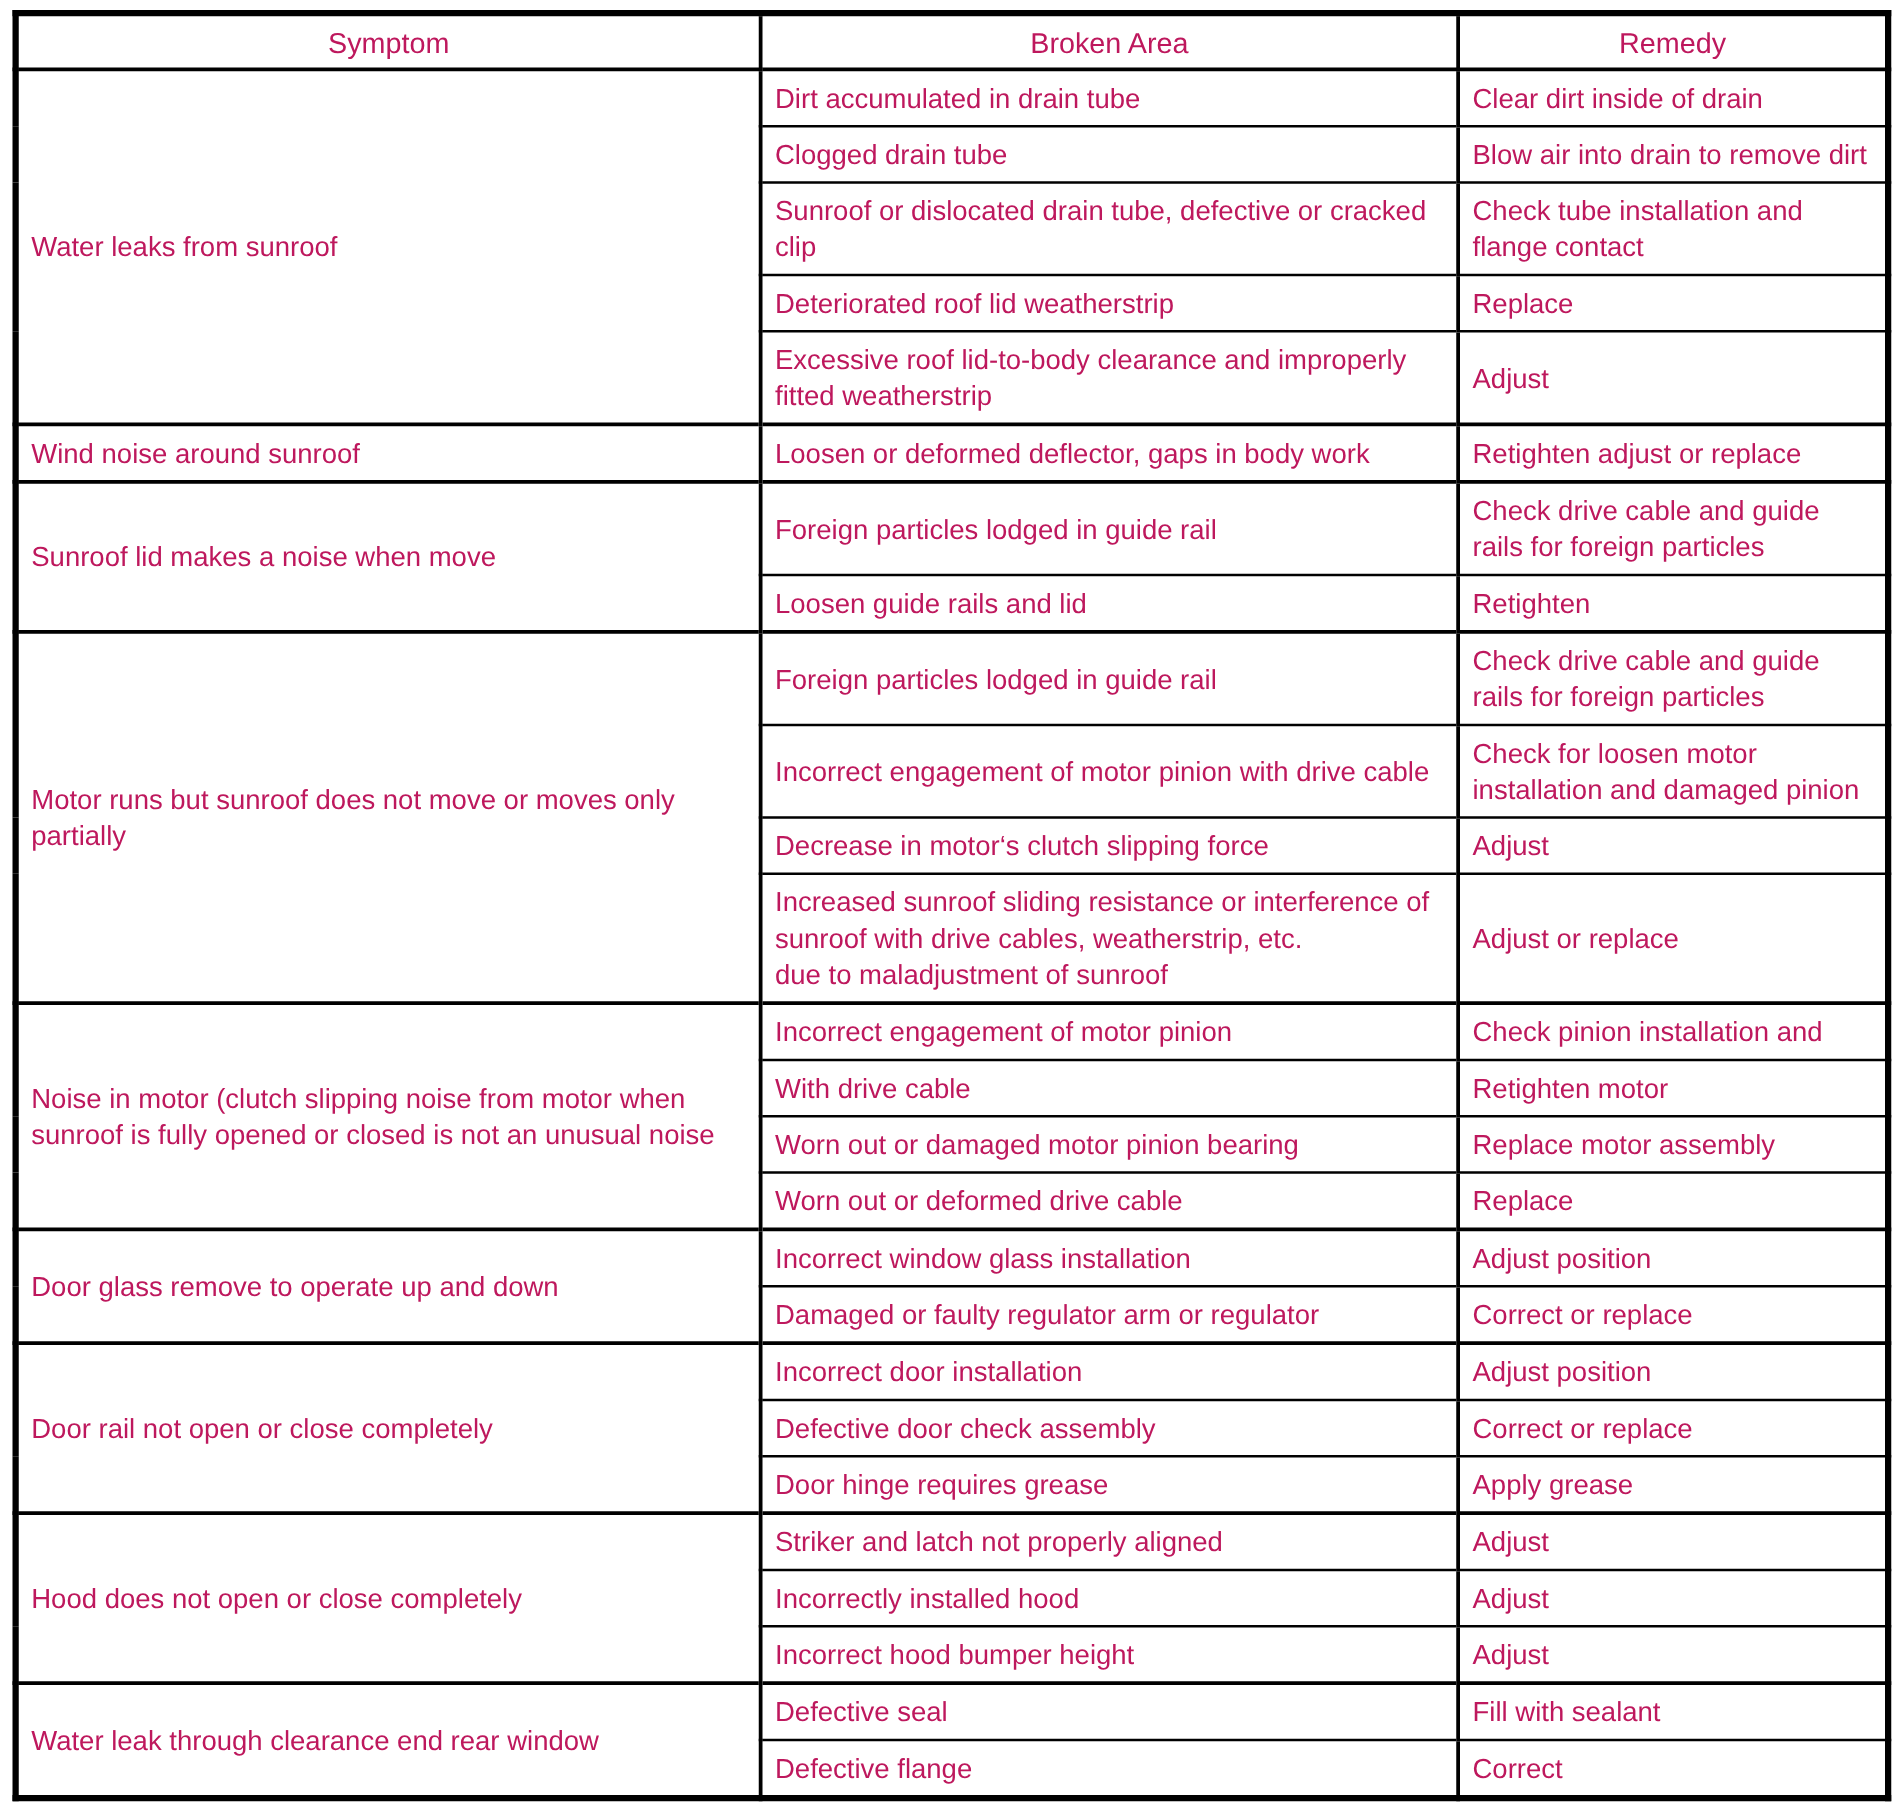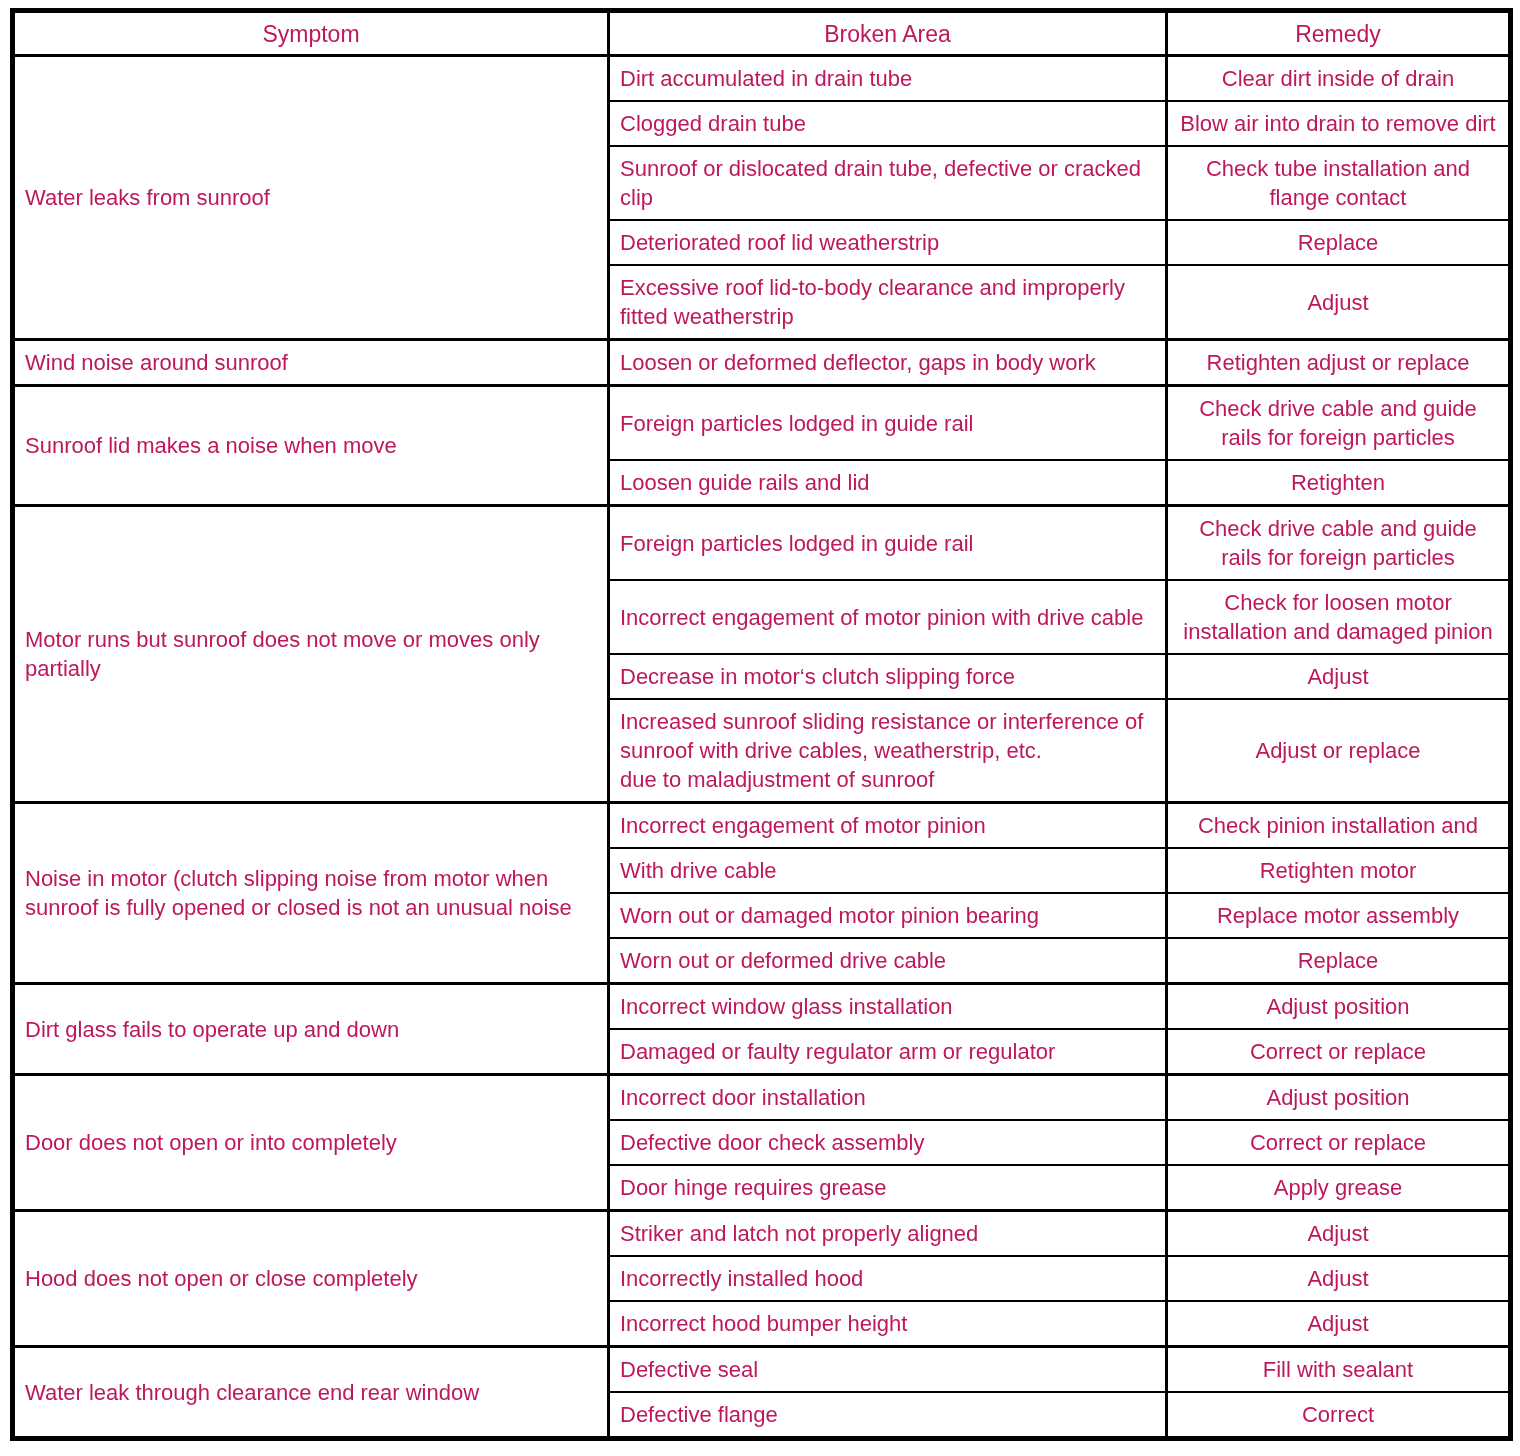--- a/index.html
+++ b/index.html
@@ -41,21 +41,21 @@
     font-size: 22px;
     line-height: 29px;
     padding: 7px 10px;
     text-align: left;
     vertical-align: middle;
     white-space: pre-line;
     overflow: hidden;
   }
   td.cell-symptom { border-right: 3px solid #000000; }
   td.cell-suspect { border-left: 3px solid #22c55e; border-right: 3px solid #000000; }
-  td.cell-remedy  { border-left: 3px solid #000000; text-align: center; }
+  td.cell-remedy  { border-left: 3px solid #000000; }
   tr.group-first td { border-top: 3px solid #000000; }
 </style>
 </head>
 <body>
 
 <div class="page">
   <table class="ts-table">
     <colgroup>
       <col class="c-symptom">
       <col class="c-suspect">
@@ -133,30 +133,30 @@
         </tr>
         <tr>
           <td class="cell cell-suspect">Worn out or damaged motor pinion bearing</td>
           <td class="cell cell-remedy">Replace motor assembly</td>
         </tr>
         <tr>
           <td class="cell cell-suspect">Worn out or deformed drive cable</td>
           <td class="cell cell-remedy">Replace</td>
         </tr>
         <tr class="group-first">
-          <td rowspan="2" class="cell cell-symptom">Dirt glass fails to operate up and down</td>
+          <td rowspan="2" class="cell cell-symptom">Door glass remove to operate up and down</td>
           <td class="cell cell-suspect">Incorrect window glass installation</td>
           <td class="cell cell-remedy">Adjust position</td>
         </tr>
         <tr>
           <td class="cell cell-suspect">Damaged or faulty regulator arm or regulator</td>
           <td class="cell cell-remedy">Correct or replace</td>
         </tr>
         <tr class="group-first">
-          <td rowspan="3" class="cell cell-symptom">Door does not open or into completely</td>
+          <td rowspan="3" class="cell cell-symptom">Door rail not open or close completely</td>
           <td class="cell cell-suspect">Incorrect door installation</td>
           <td class="cell cell-remedy">Adjust position</td>
         </tr>
         <tr>
           <td class="cell cell-suspect">Defective door check assembly</td>
           <td class="cell cell-remedy">Correct or replace</td>
         </tr>
         <tr>
           <td class="cell cell-suspect">Door hinge requires grease</td>
           <td class="cell cell-remedy">Apply grease</td>

